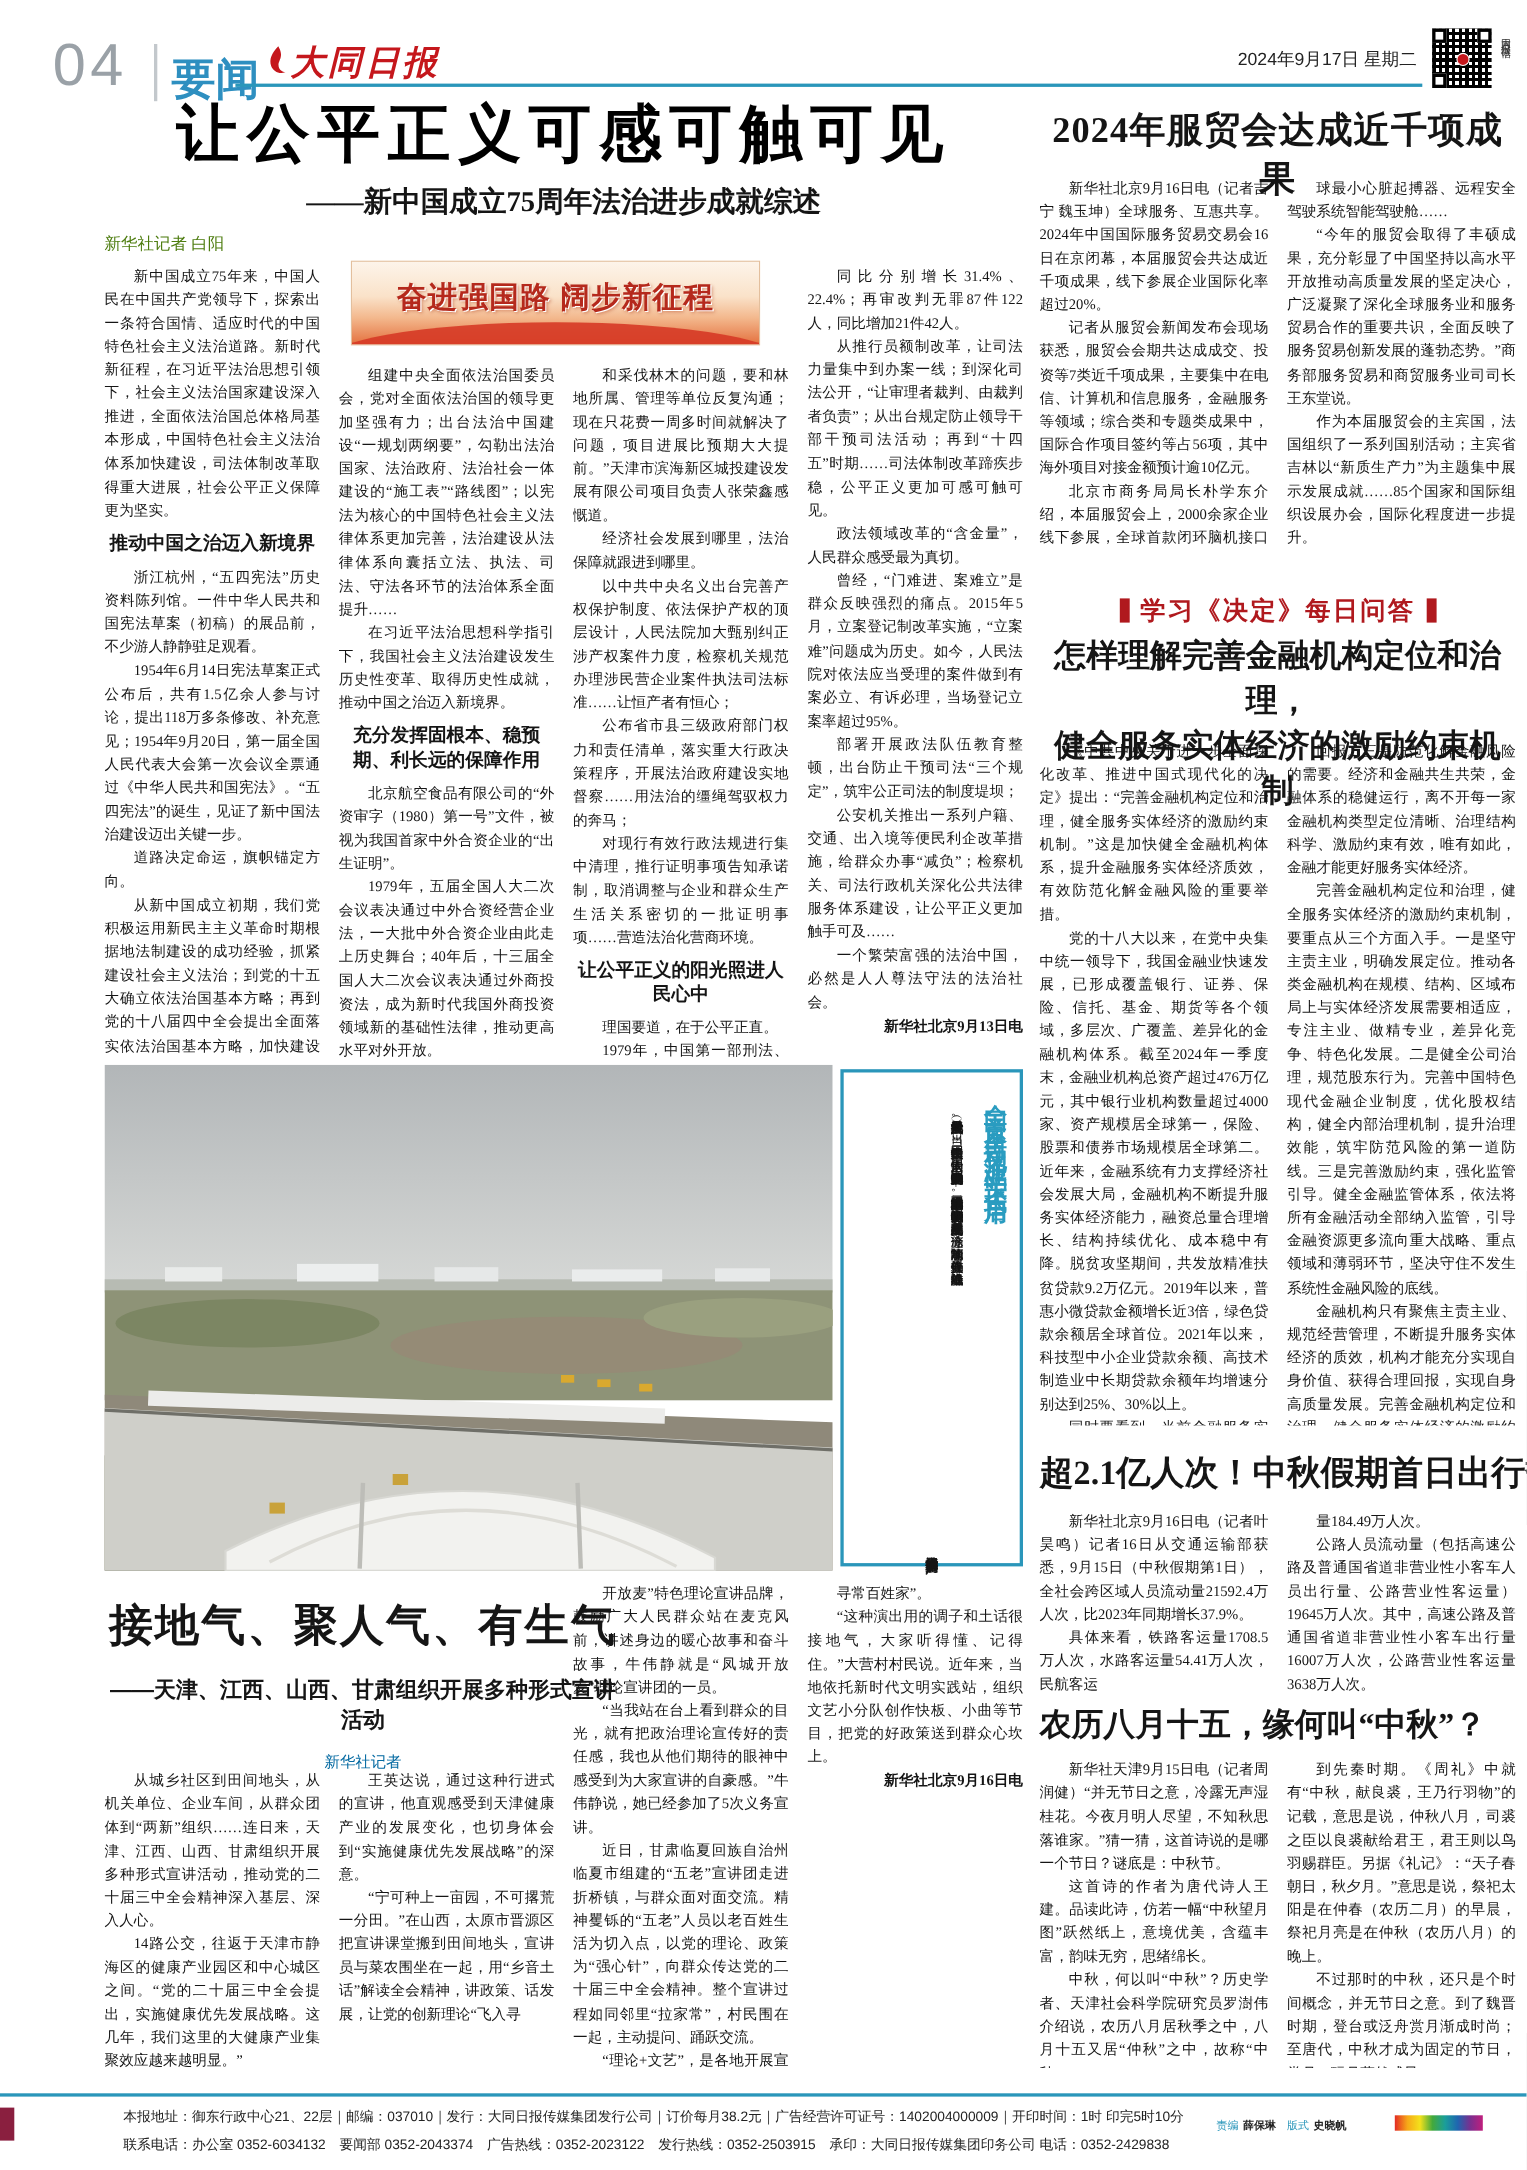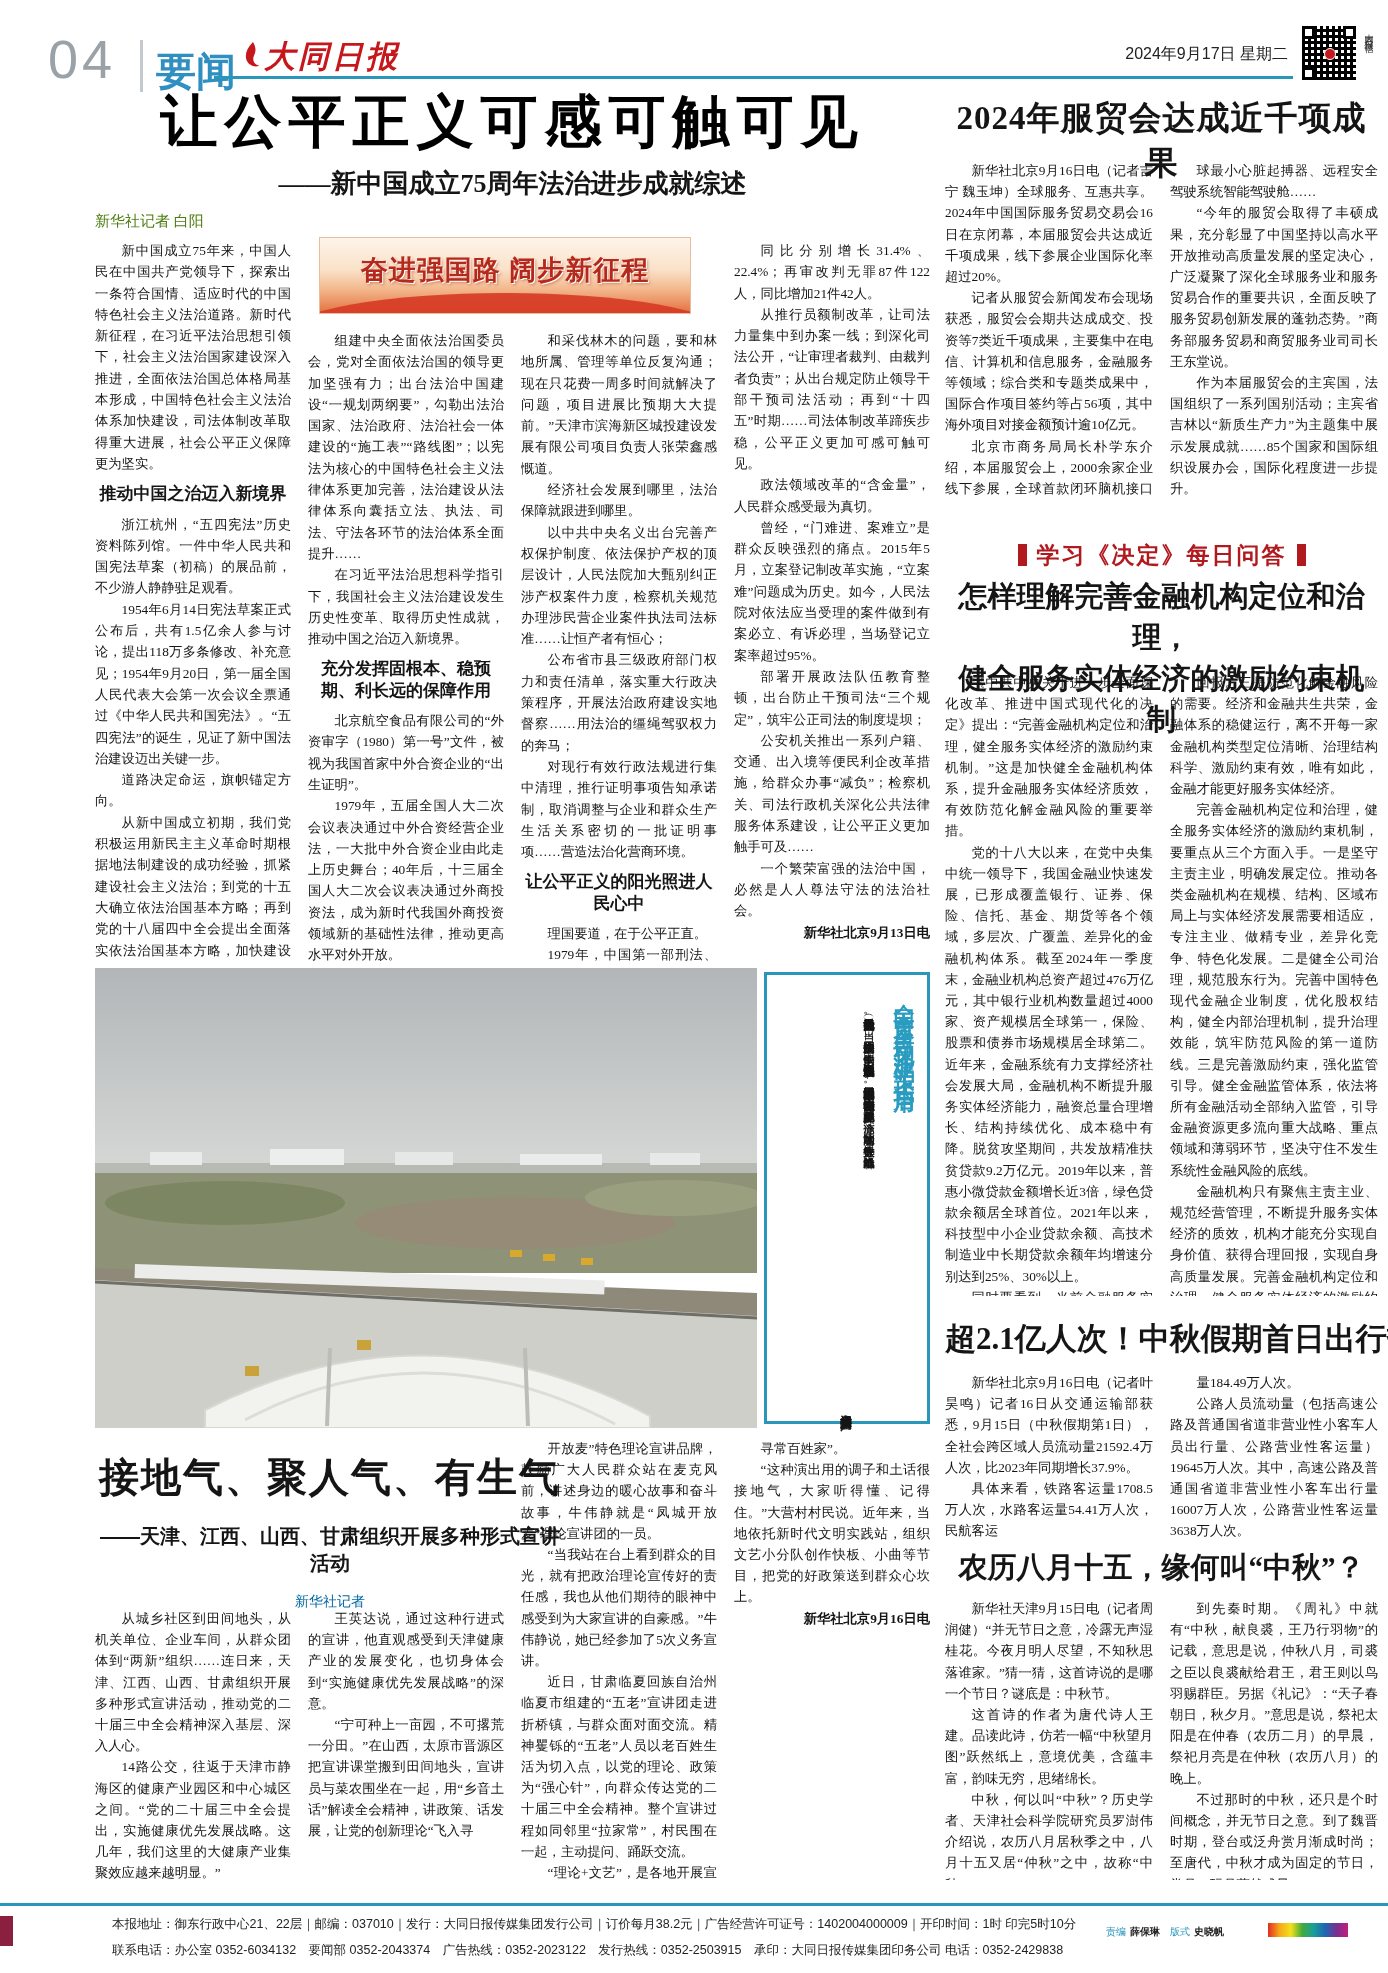--- a/index.html
+++ b/index.html
@@ -68,21 +68,21 @@
             font-family:"Liberation Sans",sans-serif; font-weight:700; font-size:23px; letter-spacing:2px; }
   .tagbar { display:inline-block; width:9px; height:22px; background:#b0191e; vertical-align:-3px; margin:0 10px; }
   #qa-headline { left:945px; top:576px; width:433px; text-align:center; font-weight:900; font-size:29px; line-height:41px; }
   #qa-cL { left:945px;  top:672px; height:624px; }
   #qa-cR { left:1170px; top:672px; height:624px; }
 
   #trv-headline { left:945px; top:1318px; width:433px; text-align:center; font-weight:900; font-size:31px; white-space:nowrap; }
   #trv-cL { left:945px;  top:1372px; height:168px; }
   #trv-cR { left:1170px; top:1372px; height:168px; }
 
-  #moon-headline { left:945px; top:1548px; width:433px; text-align:center; font-weight:900; font-size:29px; }
+  #moon-headline { left:945px; top:1548px; width:433px; text-align:left; font-weight:900; font-size:29px; }
   #moon-cL { left:945px;  top:1598px; height:282px; }
   #moon-cR { left:1170px; top:1598px; height:282px; }
 
   
   #sp-headblock { left:95px; top:1450px; width:470px; text-align:center; }
   #sp-headline { font-weight:900; font-size:40px; letter-spacing:2px; }
   #sp-subtitle { font-family:"Liberation Sans",sans-serif; font-weight:700; font-size:20px; margin-top:18px; }
   #sp-byline   { font-size:14px; margin-top:16px; color:#0369a1; }
   .bcol { position:absolute; width:196px; overflow:hidden; font-size:13.3px; line-height:21.2px; text-align:justify; }
   #sp-c1 { left:95px;  top:1608px; height:272px; }

